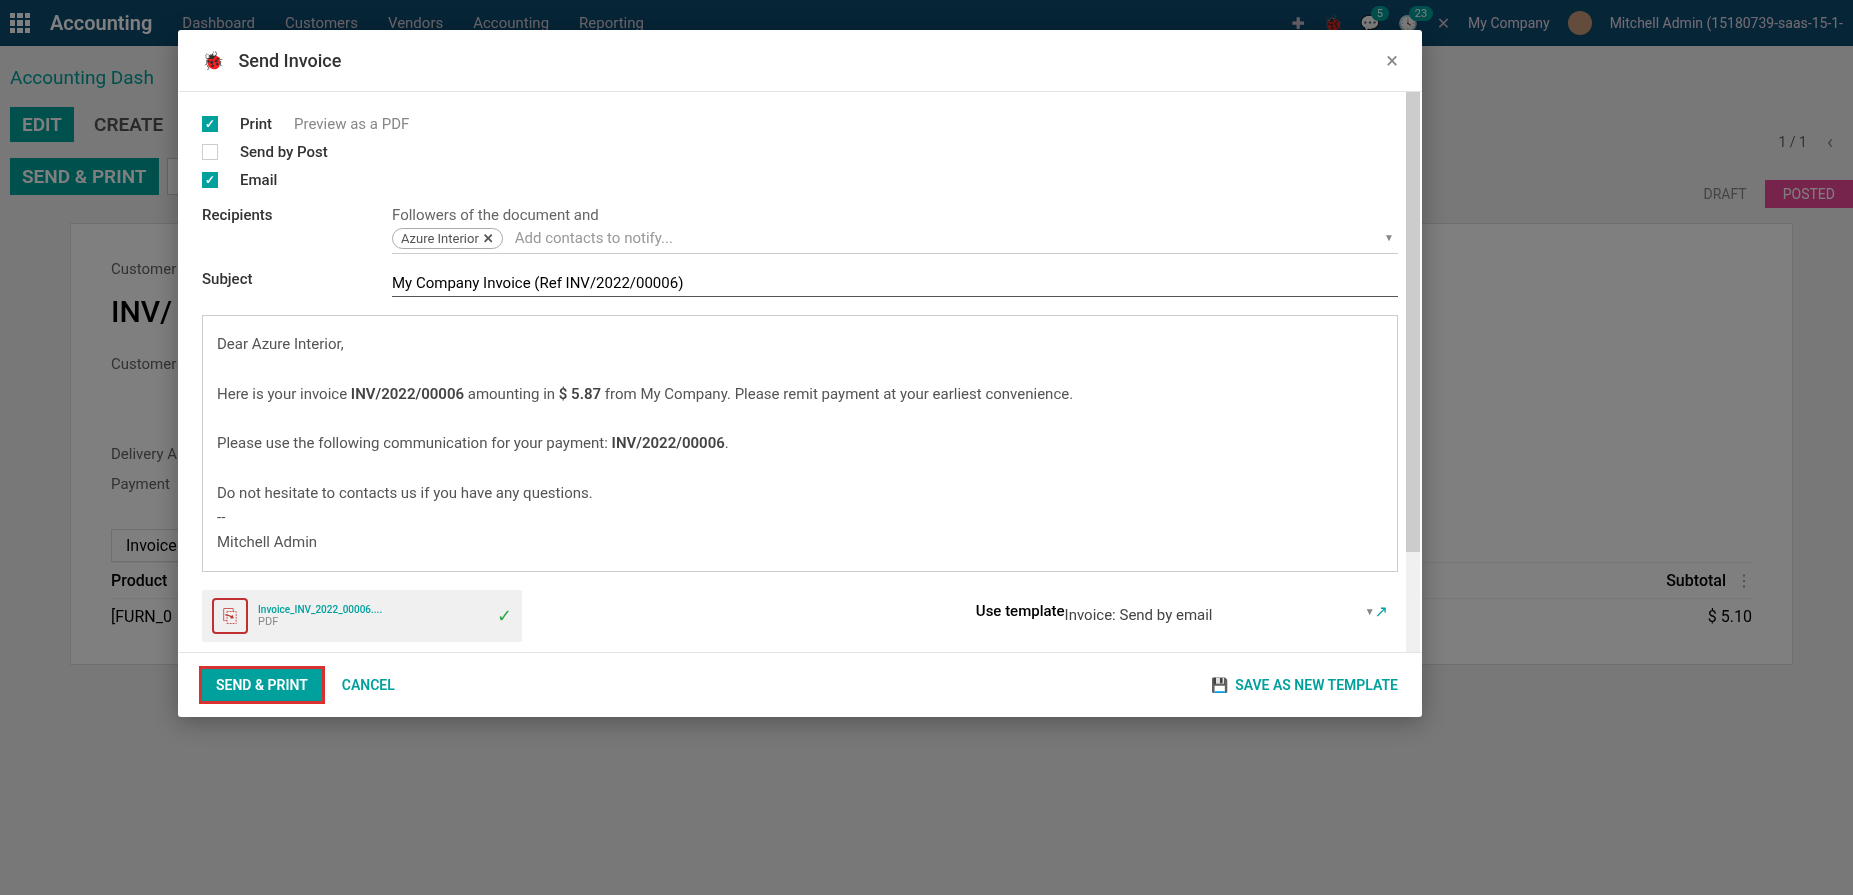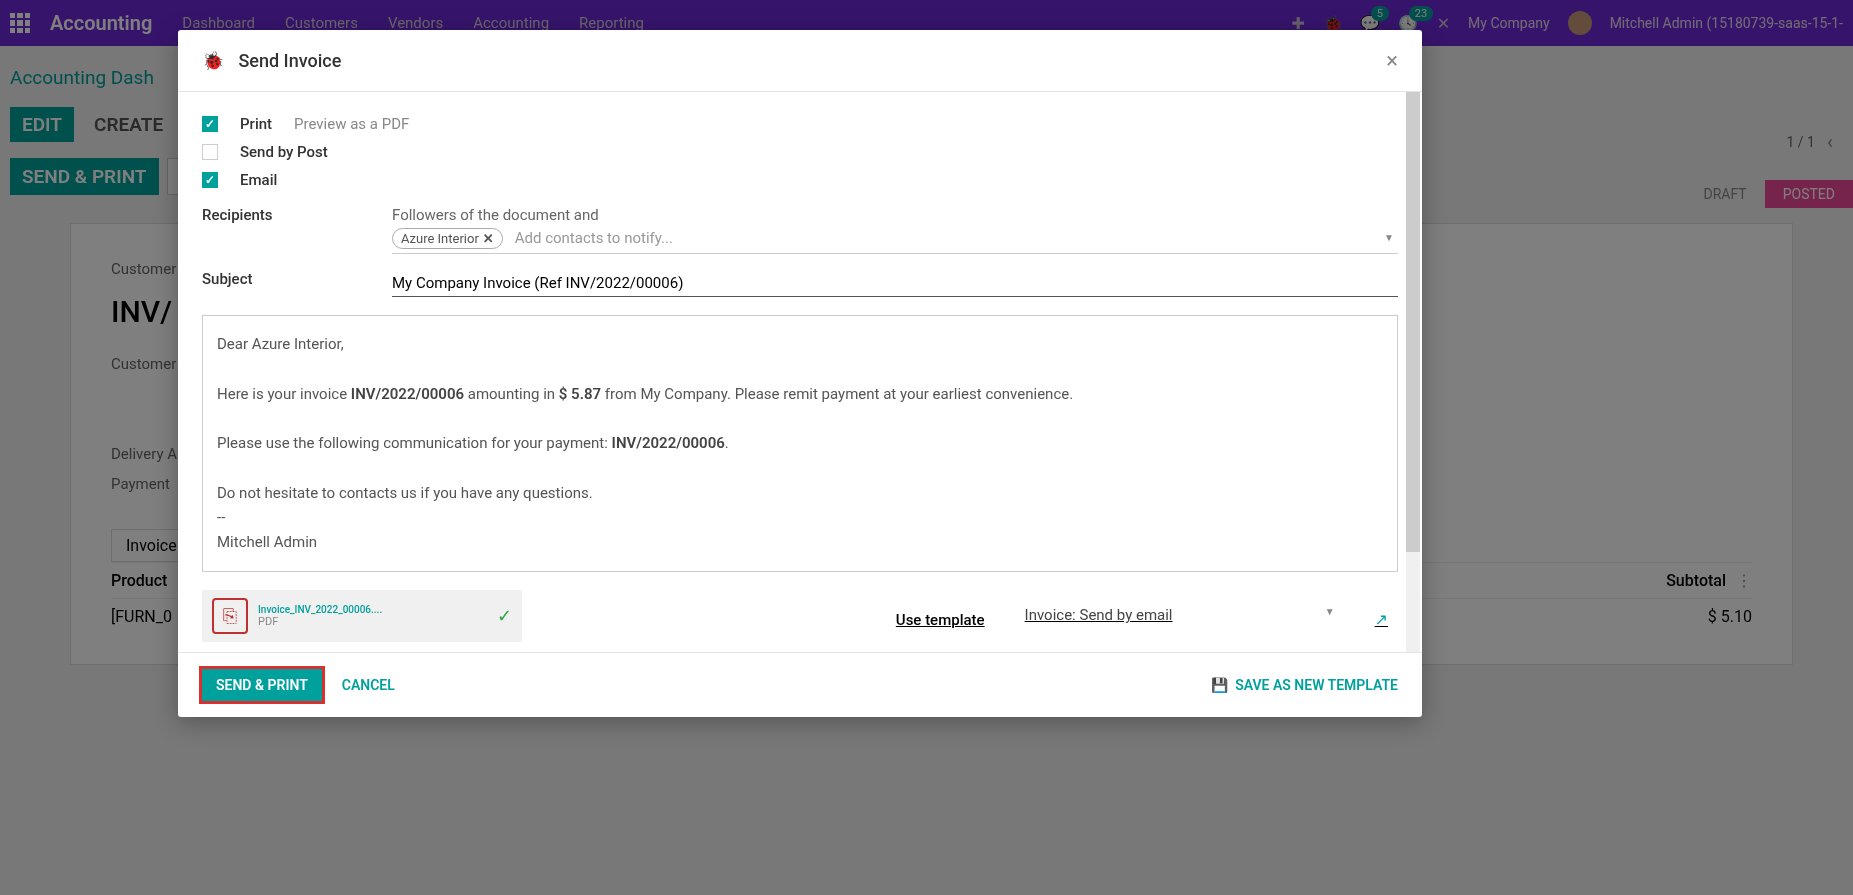--- a/index.html
+++ b/index.html
@@ -1,19 +1,19 @@
 <!DOCTYPE html>
 <html><head>
 <meta charset="utf-8">
 <style>
 * { margin: 0; padding: 0; box-sizing: border-box; font-family: -apple-system, BlinkMacSystemFont, "Segoe UI", Roboto, sans-serif; }
 body { background: #f0f0f0; overflow: hidden; position: relative; width: 1853px; height: 895px; }
 
 
-.topbar { background: #6d28d9; height: 46px; display: flex; align-items: center; color: #fff; padding: 0 10px; }
+.topbar { background: #0c4a6e; height: 46px; display: flex; align-items: center; color: #fff; padding: 0 10px; }
 .apps-icon { width: 20px; height: 20px; display: grid; grid-template-columns: repeat(3,1fr); grid-template-rows: repeat(3,1fr); gap: 2px; margin-right: 20px; cursor:pointer; }
 .apps-icon span { background: #fff; }
 .brand { font-size: 20px; font-weight: 600; margin-right: 30px; }
 .nav-items { display: flex; gap: 30px; flex: 1; }
 .nav-item { color: #d8ccd8; font-size: 15px; cursor:pointer; }
 .topbar-right { display: flex; align-items: center; gap: 18px; }
 .topbar-icon { color: #d0c0d0; font-size: 16px; cursor:pointer; position:relative; }
 .badge { background: #00a09d; color:#fff; border-radius: 10px; font-size: 11px; padding: 1px 6px; position:absolute; top:-8px; left:10px; }
 .company { color: #e8d8e8; font-size: 14px; }
 .avatar { width: 24px; height: 24px; border-radius: 50%; background: #c89878; }
@@ -23,21 +23,21 @@
 .page-bg { padding: 10px 0 0 10px; }
 .breadcrumb { color: #00a09d; font-size: 19px; padding: 10px 0; }
 .btn-row { display:flex; gap:8px; padding: 8px 0; }
 .btn { padding: 6px 12px; font-size: 19px; font-weight: 600; border: none; cursor:pointer; }
 .btn-primary { background: #00a09d; color: #fff; }
 .btn-secondary { background: #fff; color: #555; border: 1px solid #ccc; }
 .btn-link { background: transparent; color: #00a09d; border: none; }
 .status-arrows { position:absolute; right:0; top:180px; display:flex; }
 .arrow-step { padding: 6px 18px; font-size:14px; color:#888; background:#f0f0f0; position:relative; }
 .arrow-step.active { background:#ec4899; color:#fff; }
-.pager { position:absolute; right: 20px; top: 130px; display:flex; align-items:center; gap:12px; color:#666; font-size:14px; }
+.pager { position:absolute; right: 20px; top: 130px; display:flex; align-items:center; gap:20px; color:#666; font-size:14px; }
 
 .form-sheet { background:#fff; border:1px solid #ddd; margin: 20px 60px; padding: 30px 40px; }
 .form-label { color:#666; font-size:15px; padding: 6px 0; }
 .inv-title { font-size: 30px; font-weight:500; margin:10px 0 20px; }
 .table-row { border-top:1px solid #eee; padding:8px 0; display:flex; justify-content:space-between; }
 
 
 .overlay { position:absolute; inset:0; background: rgba(0,0,0,0.5); }
 .modal { position:absolute; left:178px; top:30px; width:1244px; background:#fff; border-radius: 3px; box-shadow: 0 5px 25px rgba(0,0,0,0.3); }
 .modal-header { display:flex; align-items:center; padding: 18px 24px; border-bottom: 1px solid #e5e5e5; }
@@ -73,21 +73,21 @@
 .email-body b { color:#444; font-weight:600; }
 
 .attachment-row { display:flex; align-items:center; margin-top:18px; gap: 40px; }
 .attachment { display:flex; align-items:center; background:#f0f0f0; padding: 8px 10px; width:320px; border-radius:2px; }
 .pdf-icon { width:36px; height:36px; border:2px solid #c03030; border-radius:4px; display:flex; align-items:center; justify-content:center; margin-right:10px; }
 .pdf-icon-inner { color:#c03030; font-size:18px; }
 .attach-name { font-size:10px; color:#00a09d; font-weight:500; }
 .attach-type { font-size:11px; color:#888; text-transform:uppercase; }
 .attach-check { color:#28a745; font-size:18px; margin-left:auto; }
 
-.template-section { display:flex; align-items:flex-end; gap: 40px; margin-left:auto; padding-right:10px;text-decoration:underline; }
+.template-section { display:flex; align-items:flex-start; margin-left:auto; padding-right:10px; }
 .template-label { font-size:15px; font-weight:500; }
 .template-select { font-size:15px; color:#444; border:none; border-bottom:1px solid transparent; width:310px; padding:4px 0; position:relative; }
 .ext-link { color:#00a09d; font-size:16px; cursor:pointer; }
 
 .modal-footer { display:flex; align-items:center; padding: 16px 24px; border-top:1px solid #e5e5e5; }
 .send-print-btn { background:#00a09d; color:#fff; padding: 8px 14px; font-size:14px; font-weight:600; border:none; cursor:pointer; outline: 3px solid #d93030; outline-offset: 0; }
 .cancel-btn { color:#00a09d; font-size:14px; font-weight:600; background:none; border:none; margin-left:20px; cursor:pointer; }
 .save-template { margin-left:auto; color:#00a09d; font-size:14px; font-weight:600; display:flex; align-items:center; gap:6px; cursor:pointer; background:none; border:none; }
 </style>
 </head>

